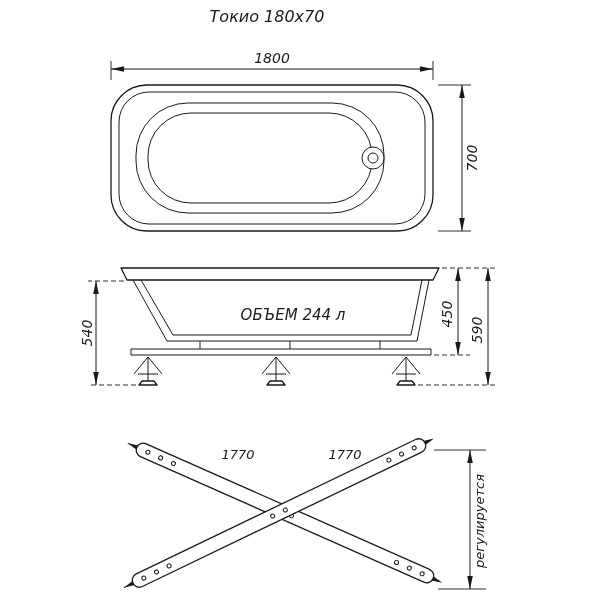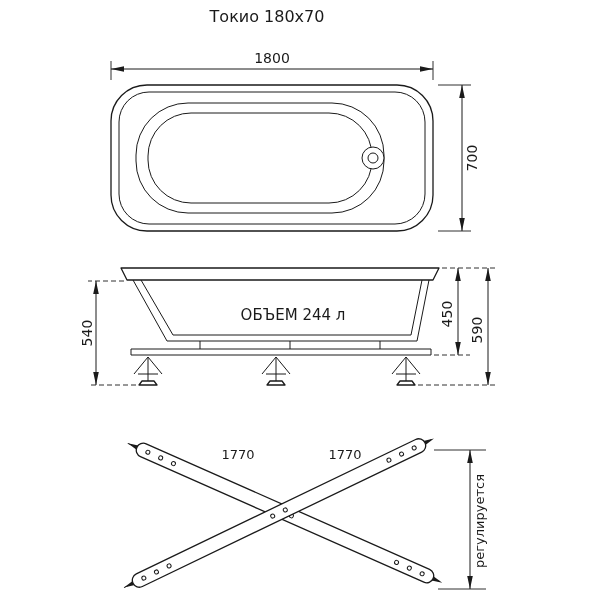--- a/index.html
+++ b/index.html
@@ -1,18 +1,18 @@
 <!DOCTYPE html>
 <html style="--line: #1a1a1a; --bg: #ffffff;"><head>
 <meta charset="utf-8">
 <style>
   :root { --line:#1a1a1a; --bg:#ffffff; }
   html, body { margin:0; padding:0; }
   body { width:600px; height:600px; background:var(--bg); font-family:"DejaVu Sans", sans-serif; }
-  .page { width:600px; height:600px; overflow:hidden; }
+  .page { width:600px; height:600px; overflow:hidden;font-style:italic; }
   svg text { fill:var(--line); }
   .t-title { font-size:16px; }
   .t-dim   { font-size:14px; }
   .t-small { font-size:13px; }
   .t-vol   { font-size:15px; }
   .ol  { fill:var(--bg); stroke:var(--line); stroke-width:1.3; stroke-linejoin:round; }
   .th  { fill:none; stroke:var(--line); stroke-width:1; stroke-linejoin:round; }
   .fw  { fill:var(--bg); stroke:var(--line); stroke-width:1; stroke-linejoin:round; }
   .dim { fill:none; stroke:var(--line); stroke-width:1; }
   .ext { fill:none; stroke:var(--line); stroke-width:0.9; stroke-dasharray:5 3; }

